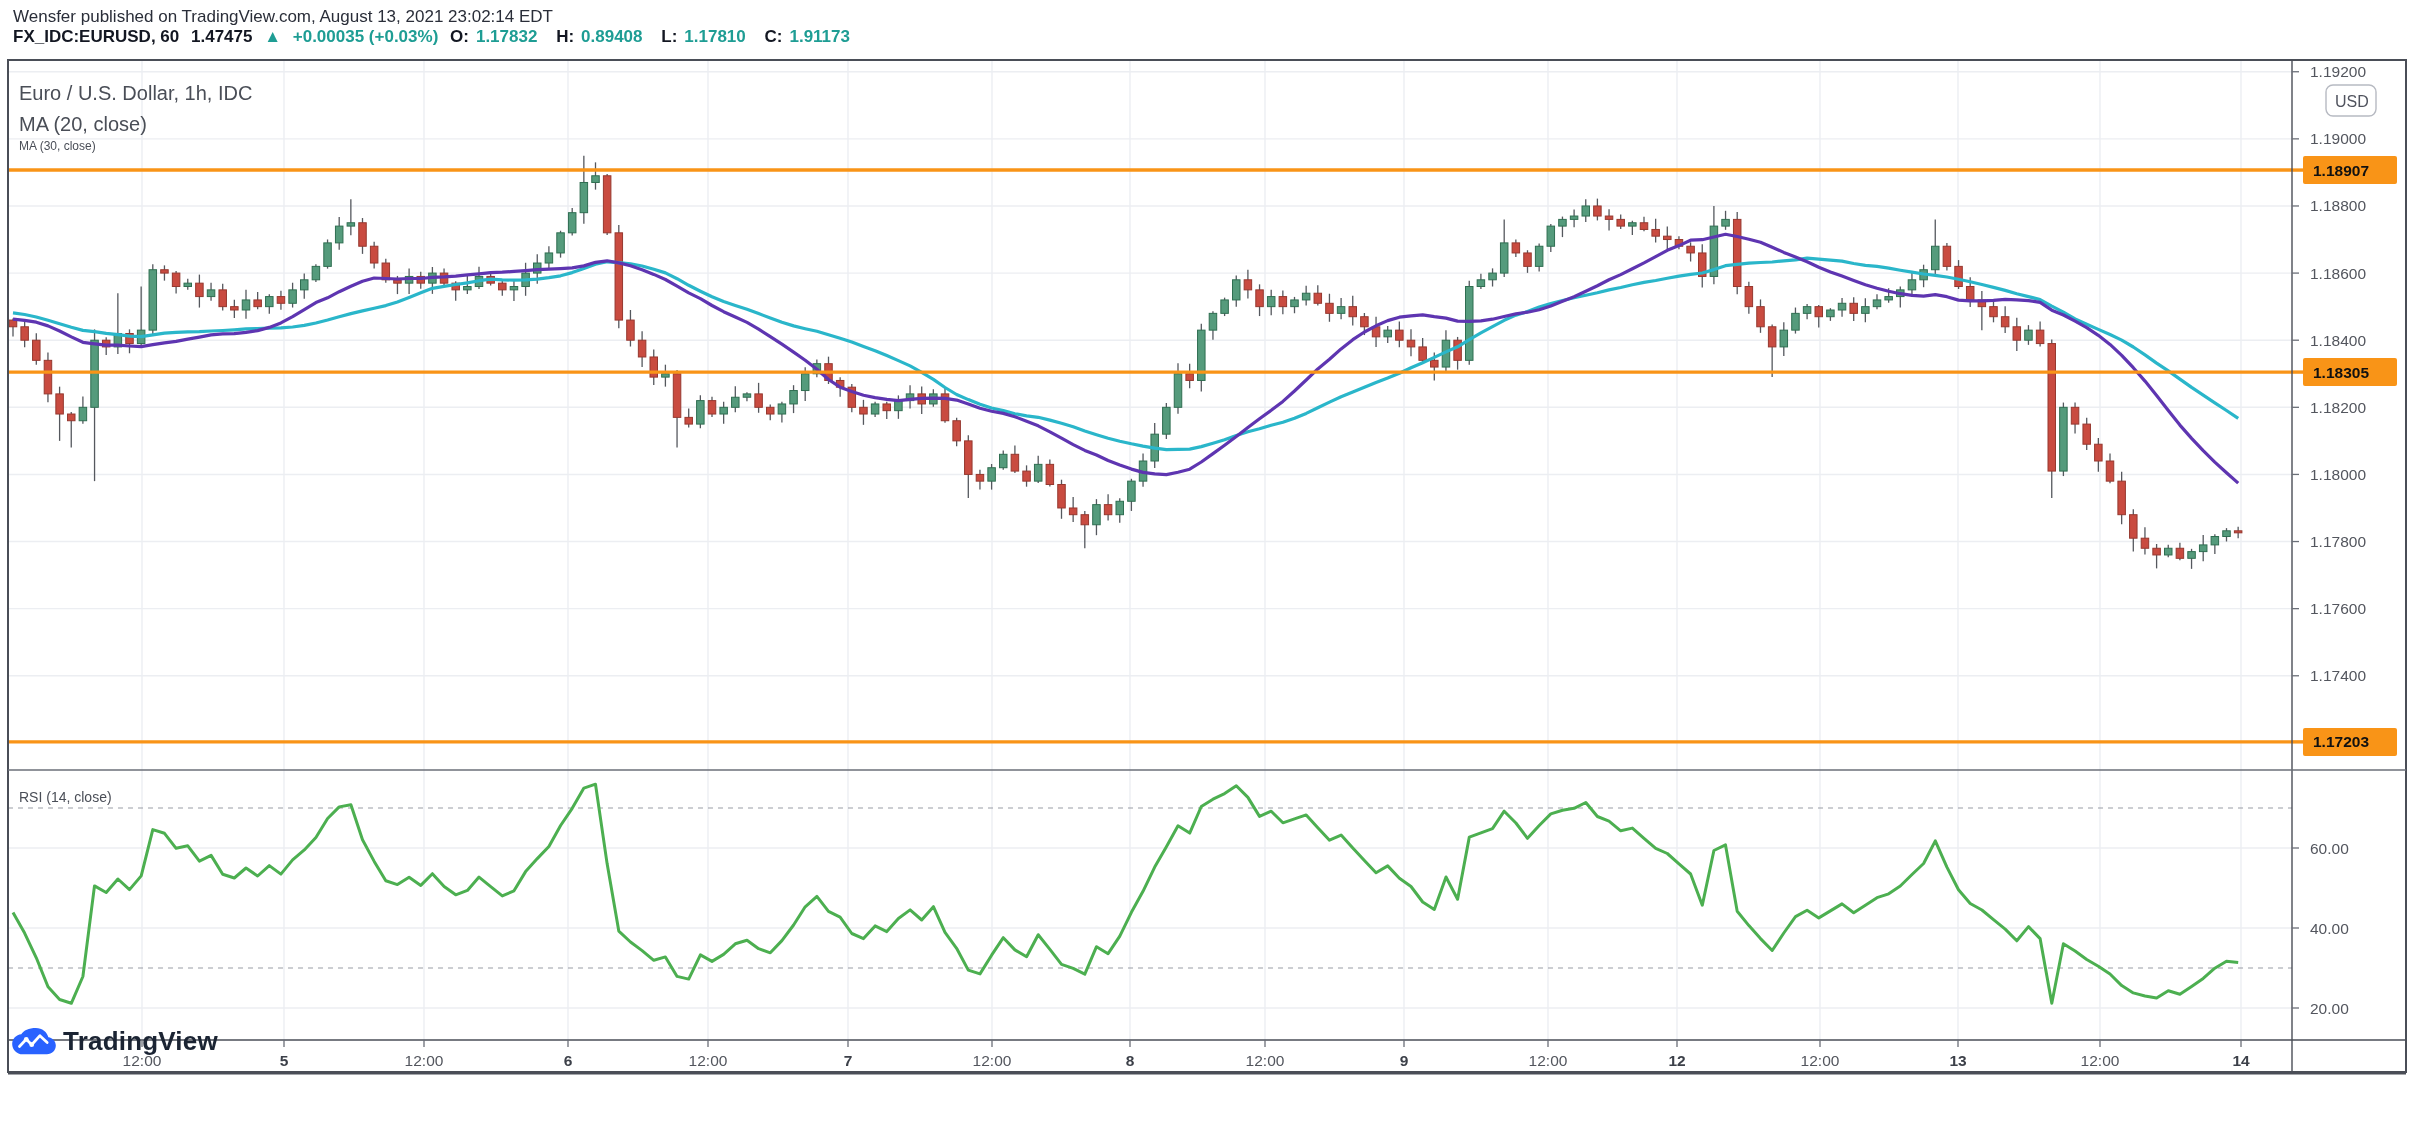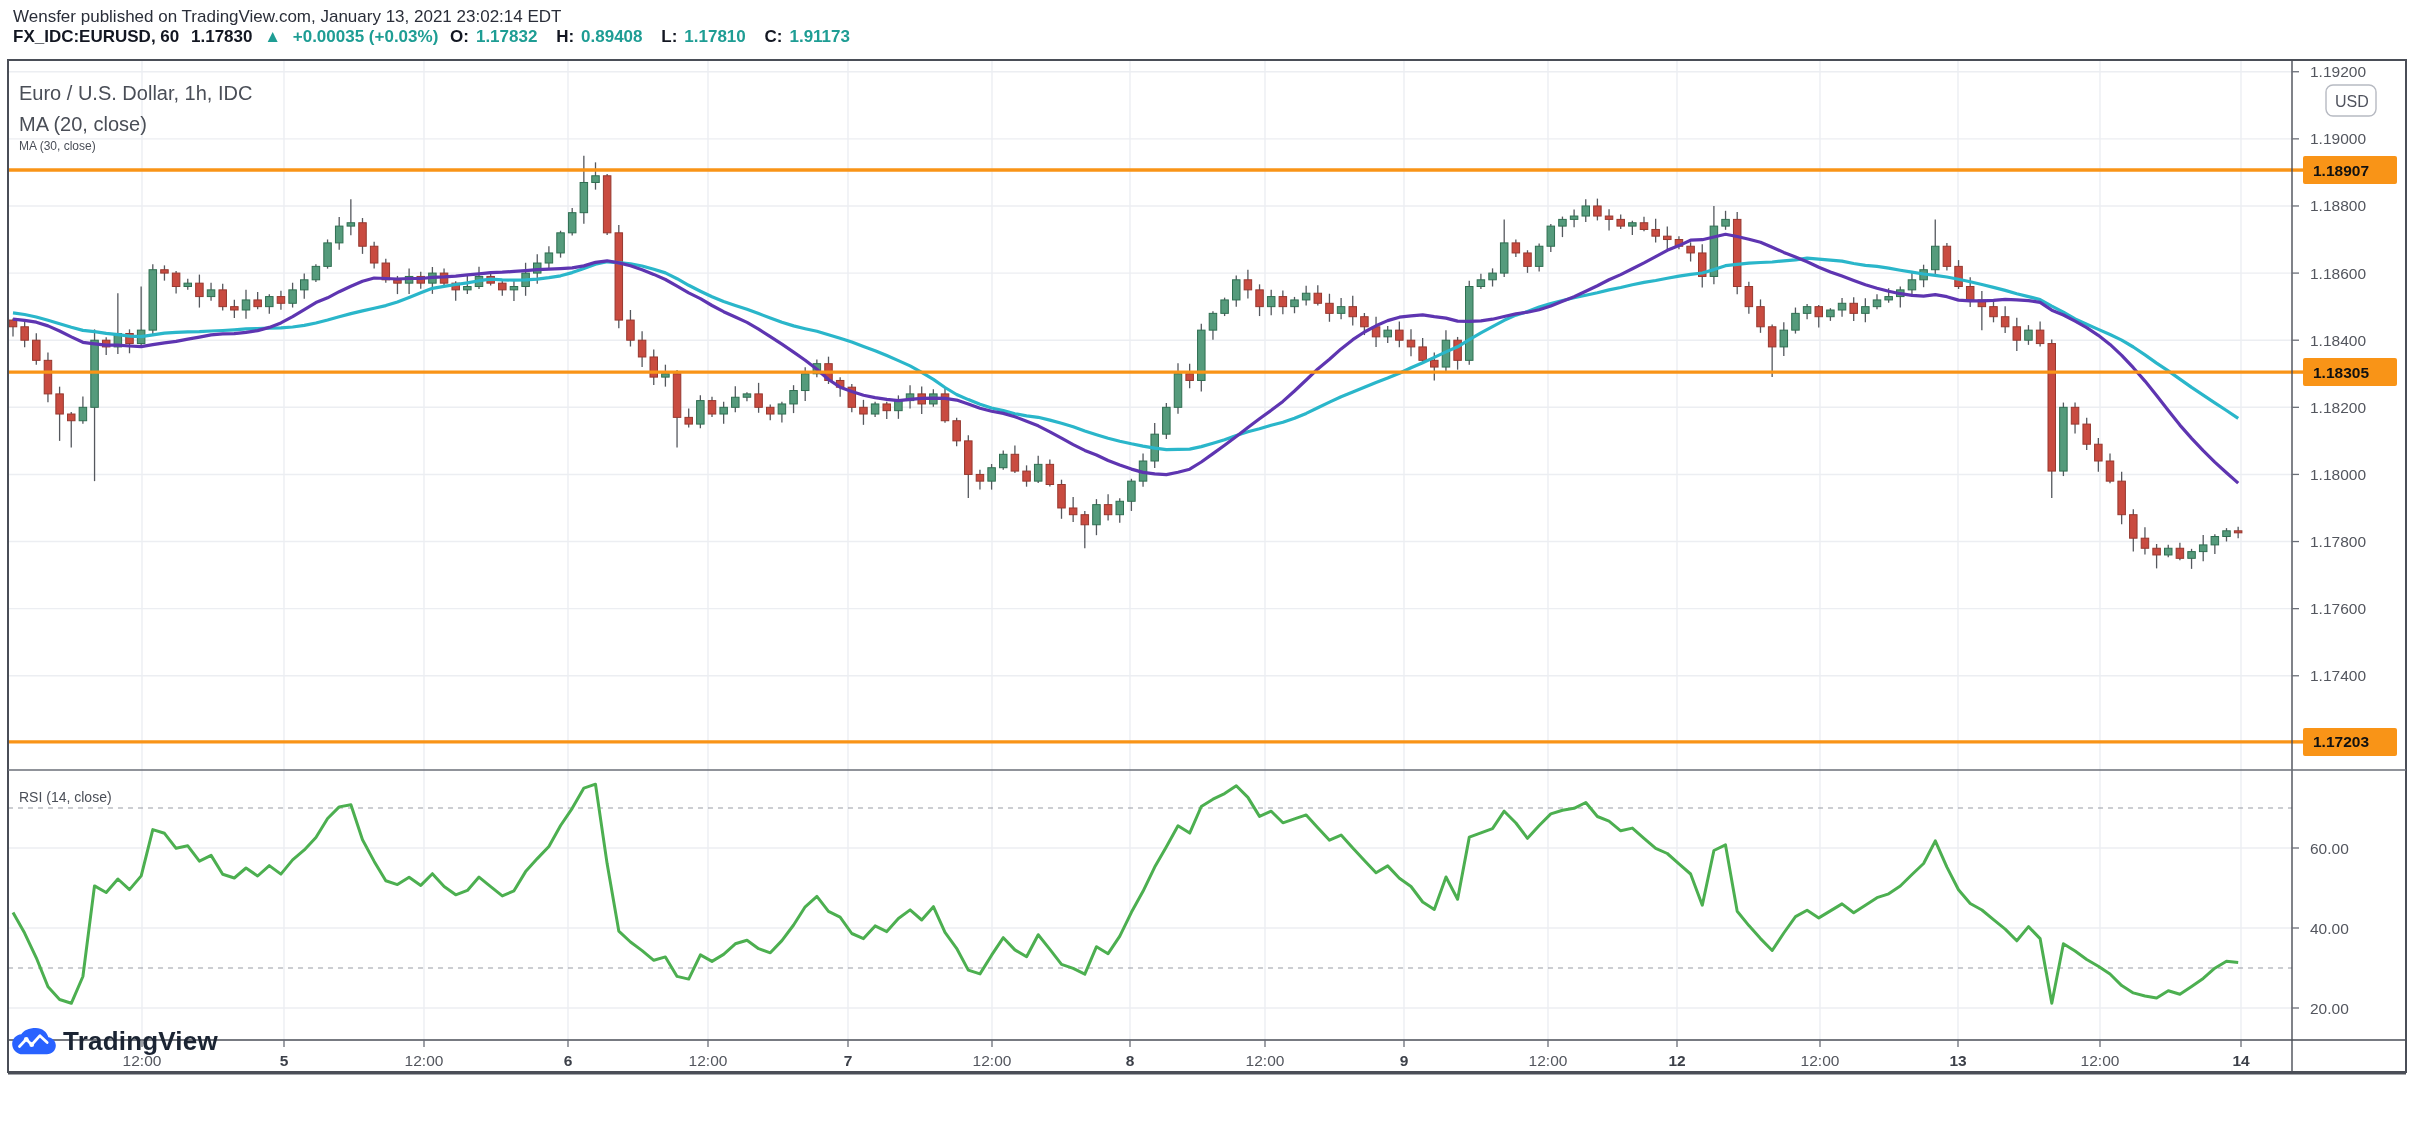--- a/index.html
+++ b/index.html
@@ -16,25 +16,25 @@
   .lg-ma30{top:139px;font-size:12px}
   .lg-rsi{top:789px;font-size:14px}
   svg text{font-family:"Liberation Sans",sans-serif}
   #chart-svg{position:absolute;top:0;left:0;z-index:1}
   .logo{position:absolute;left:12px;top:1026px;display:flex;align-items:flex-end;z-index:5}
   .logo .lg-txt{font-size:26px;font-weight:600;color:#1b2433;margin-left:7px;letter-spacing:.2px}
 </style>
 </head>
 <body>
 
-<div class="hdr1"><span class="pub">Wensfer</span><span> published on TradingView.com, January 13, 2021 23:02:14 EDT</span></div>
+<div class="hdr1"><span class="pub">Wensfer</span><span> published on TradingView.com, August 13, 2021 23:02:14 EDT</span></div>
 
 <div class="hdr2">
   <span>FX_IDC:EURUSD, 60</span>
-  <span>1.17830</span>
+  <span>1.47475</span>
   <span class="teal">▲</span>
   <span class="teal">+0.00035 (+0.03%)</span>
   <span><span>O:</span><span class="teal">1.17832</span></span>
   <span><span>H:</span><span class="teal">0.89408</span></span>
   <span><span>L:</span><span class="teal">1.17810</span></span>
   <span><span>C:</span><span class="teal">1.91173</span></span>
 </div>
 
 <div class="legend lg-title">Euro / U.S. Dollar, 1h, IDC</div>
 <div class="legend lg-ma20">MA (20, close)</div>

